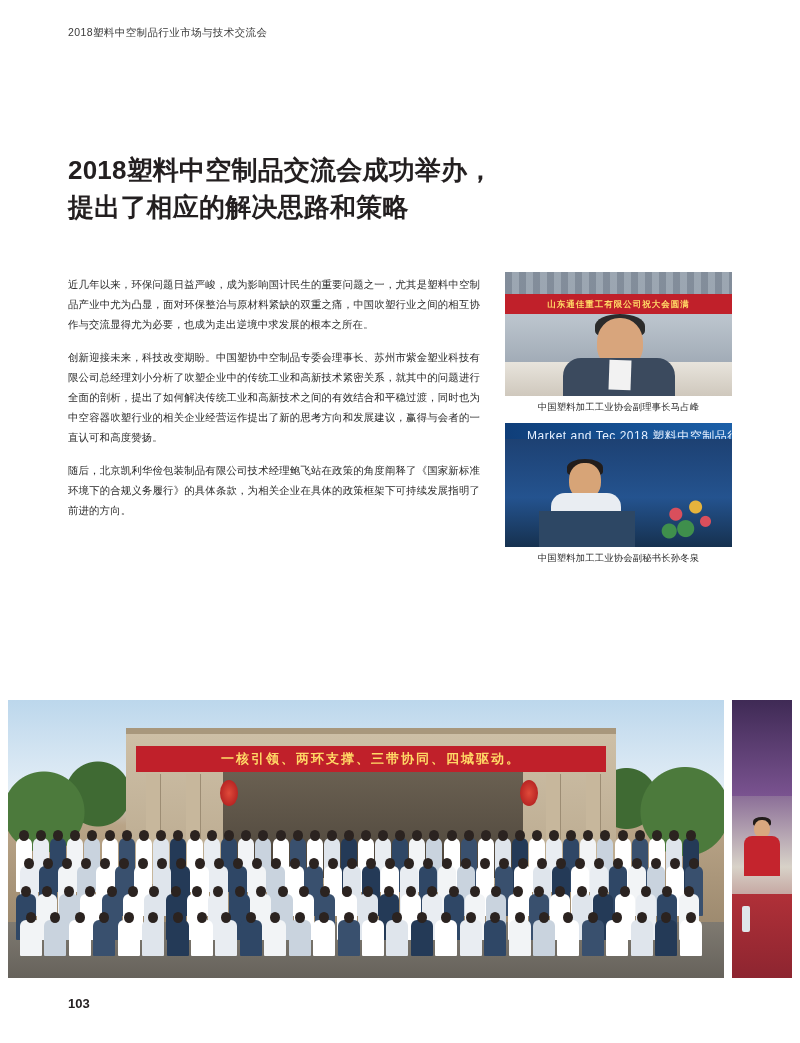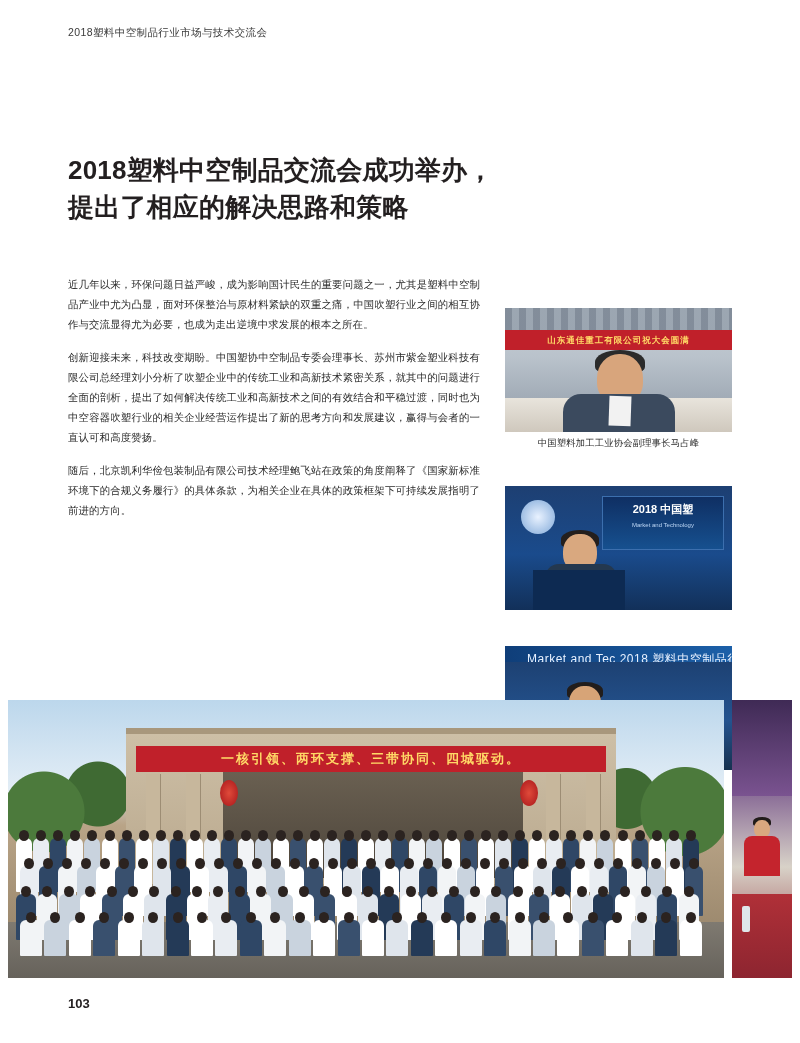--- a/index.html
+++ b/index.html
@@ -63,21 +63,21 @@
     letter-spacing: 0.15px;
   }
 
   
   .photocol {
     position: absolute;
     left: 505px;
     top: 272px;
     width: 227px;
   }
-  .photo-item { margin-bottom: 9px; margin-top: 36px; }
+  .photo-item { margin-bottom: 9px; }
   .photo-frame {
     width: 227px;
     height: 124px;
     overflow: hidden;
     position: relative;
     background: #2a3c55;
   }
   .caption {
     font-size: 9.3px;
     text-align: center;
@@ -278,31 +278,20 @@
         <div class="deskline"></div>
         <div class="hair"></div>
         <div class="head"></div>
         <div class="body"></div>
         <div class="shirt"></div>
       </div>
       <div class="caption">中国塑料加工工业协会副理事长马占峰</div>
     </div>
 
     <div class="photo-item">
-      <div class="photo-frame ph2">
-        <div class="logo"></div>
-        <div class="screen">
-          <span>2018 中国塑</span>
-          <small>Market and Technology</small>
-        </div>
-        <div class="hair"></div>
-        <div class="head"></div>
-        <div class="body"></div>
-        <div class="podium"></div>
-      </div>
     </div>
 
     <div class="photo-item">
       <div class="photo-frame ph3">
         <div class="topband">Market and Tec   2018 塑料中空制品行业市场技术</div>
         <div class="hair"></div>
         <div class="head"></div>
         <div class="body"></div>
         <div class="podium"></div>
         <div class="flowers"></div>

